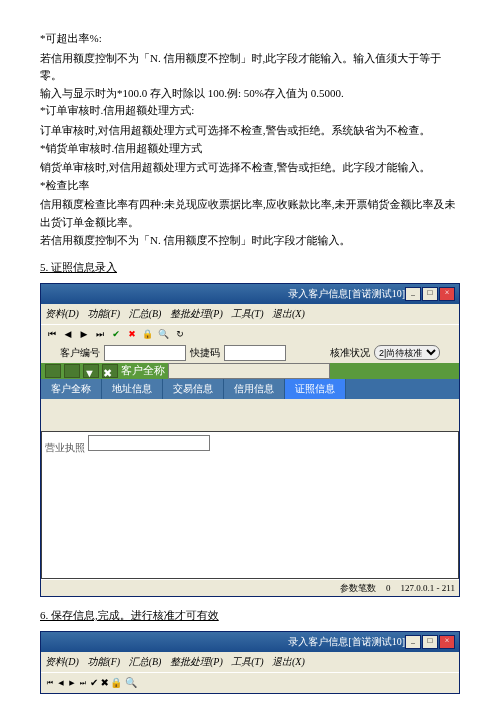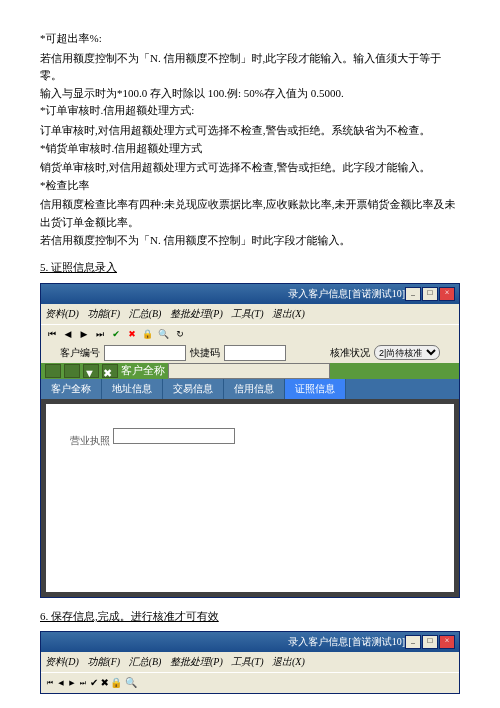--- a/index.html
+++ b/index.html
@@ -112,22 +112,23 @@
   background: #4a7aaa;
   color: white;
   border-right: 1px solid #2a5a8a;
 }
 .tab.active {
   background: #3b82f6;
 }
 .content-area {
   background: white;
   height: 140px;
-  border: 5px solid #404040;
-  padding: 24px;
+  border: 1px solid #404040;
+  padding: 3px;
+  margin-top: 32px;
 }
 .content-area .label {
   font-size: 10px;
   color: #555;
 }
 .statusbar {
   font-size: 9px;
   padding: 1px 4px;
   background: #ece9d8;
   display: flex;
@@ -225,20 +226,25 @@
   <div class="tabs">
     <div class="tab">客户全称</div>
     <div class="tab">地址信息</div>
     <div class="tab">交易信息</div>
     <div class="tab">信用信息</div>
     <div class="tab active">证照信息</div>
   </div>
   <div class="content-area">
     <span class="label">营业执照</span>
     <span class="field-input" style="width:120px"></span>
+  </div>
+  <div class="statusbar">
+    <span>参数笔数</span>
+    <span>0</span>
+    <span>127.0.0.1 - 211</span>
   </div>
 </div>
 
 <div class="numbered">6. 保存信息,完成。进行核准才可有效</div>
 
 <div class="window2">
   <div class="titlebar">
     <span>录入客户信息[首诺测试10]</span>
     <div class="titlebar-buttons">
       <div class="tb-btn">_</div>

